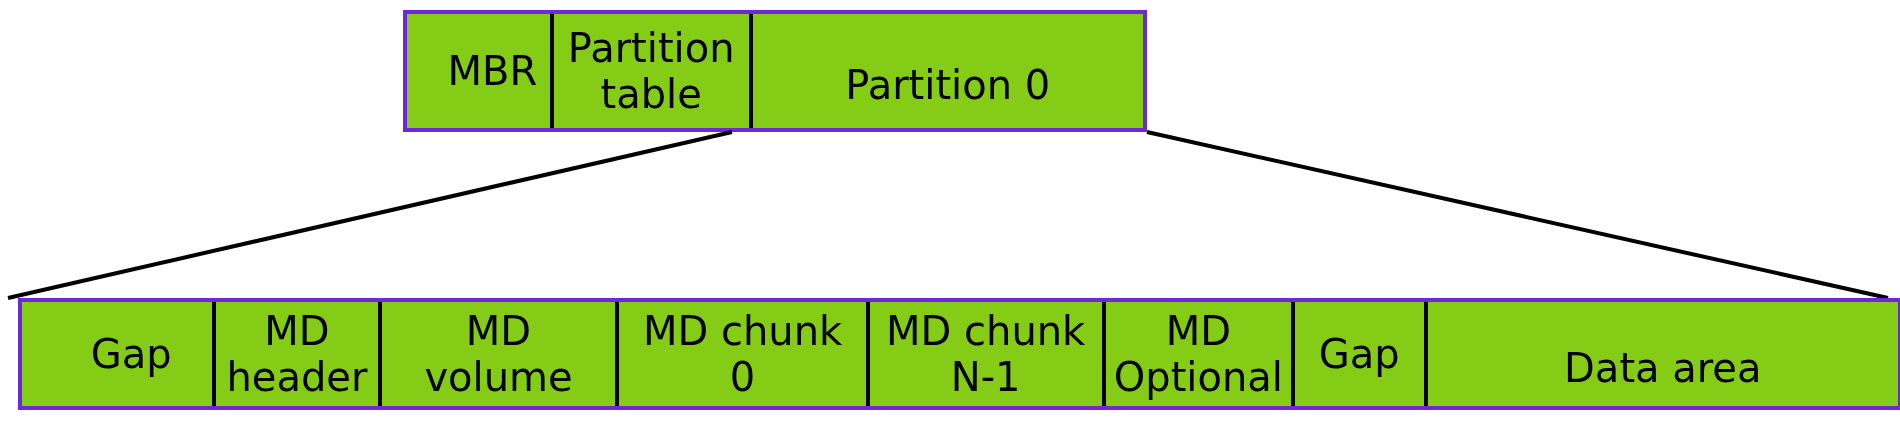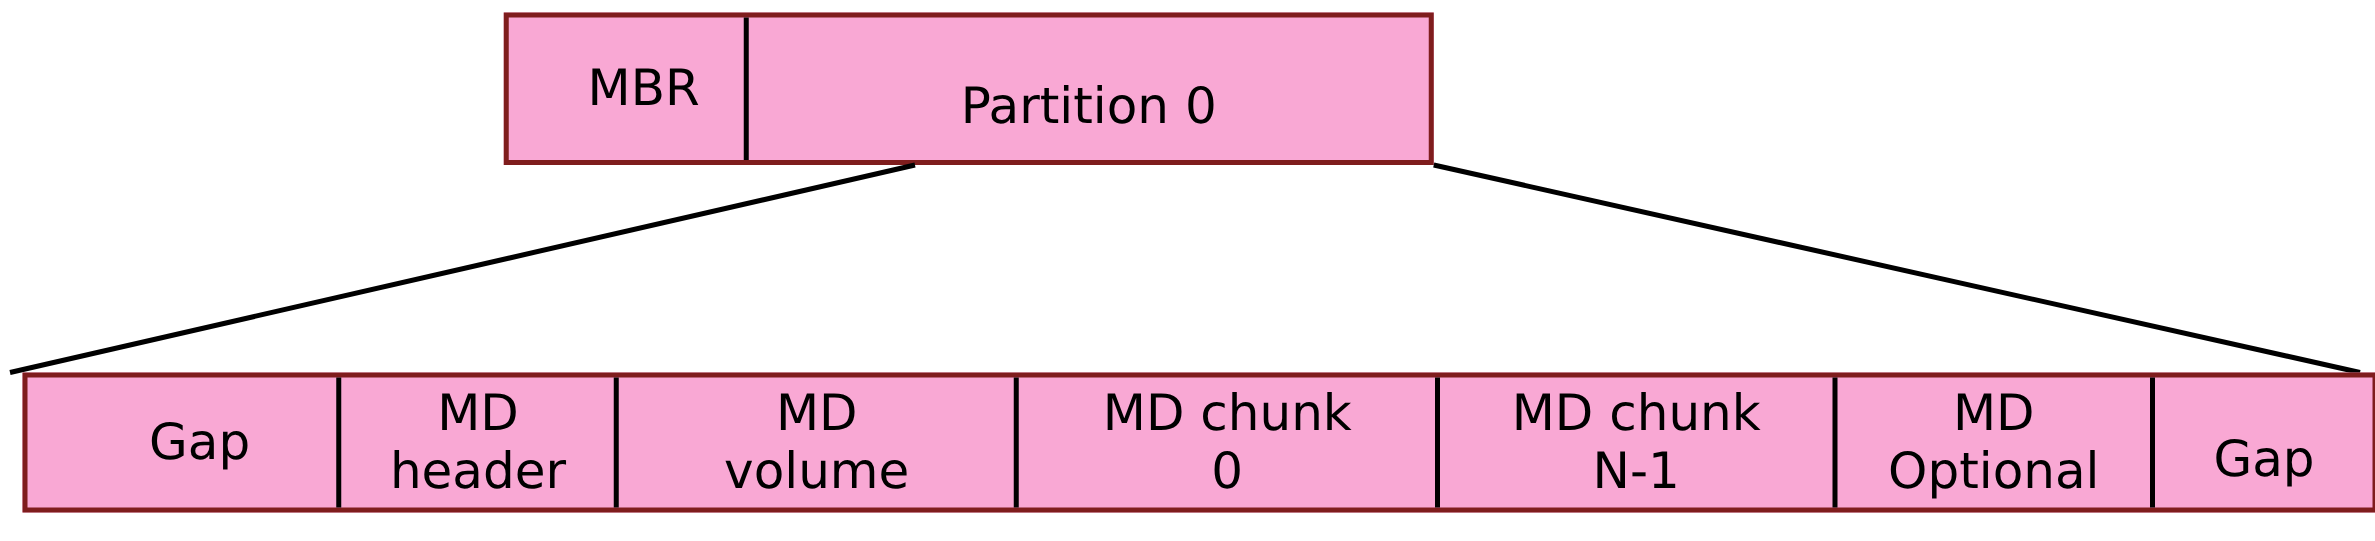--- a/index.html
+++ b/index.html
@@ -12,23 +12,23 @@
     width: 1900px;
     height: 433px;
     background: #ffffff;
     font-family: "DejaVu Sans", "Liberation Sans", sans-serif;
     color: #000000;
     overflow: hidden;
   }
   .row {
     position: absolute;
     display: flex;
-    border: 4px solid #7f1d1d;
+    border: 4px solid #6d28d9;
     box-sizing: border-box;
-    background: #f9a8d4;
+    background: #84cc16;
     padding-left: 28px;
   }
   .row-top {
     left: 403px;
     top: 10px;
     width: 744px;
     height: 122px;
   }
   .row-bottom {
     left: 18px;
@@ -73,20 +73,22 @@
     pointer-events: none;
   }
 </style>
 </head>
 <body>
 
 <div class="stage">
 
   <div class="row row-top">
     <div class="cell f-mbr">MBR</div>
+    <div class="cell f-ptable">Partition
+table</div>
     <div class="cell f-p0">Partition 0</div>
   </div>
 
   <svg class="connectors" viewBox="0 0 1900 433">
     <line x1="732" y1="132" x2="8" y2="298" stroke-width="4" stroke="#000000"></line>
     <line x1="1147" y1="132" x2="1888" y2="298" stroke-width="4" stroke="#000000"></line>
   </svg>
 
   <div class="row row-bottom">
     <div class="cell f-gap1">Gap</div>
@@ -94,15 +96,16 @@
 header</div>
     <div class="cell f-mdvolume">MD
 volume</div>
     <div class="cell f-mdchunk0">MD chunk
 0</div>
     <div class="cell f-mdchunkn">MD chunk
 N-1</div>
     <div class="cell f-mdoptional">MD
 Optional</div>
     <div class="cell f-gap2">Gap</div>
+    <div class="cell f-dataarea">Data area</div>
   </div>
 
 </div>
 
 </body></html>

